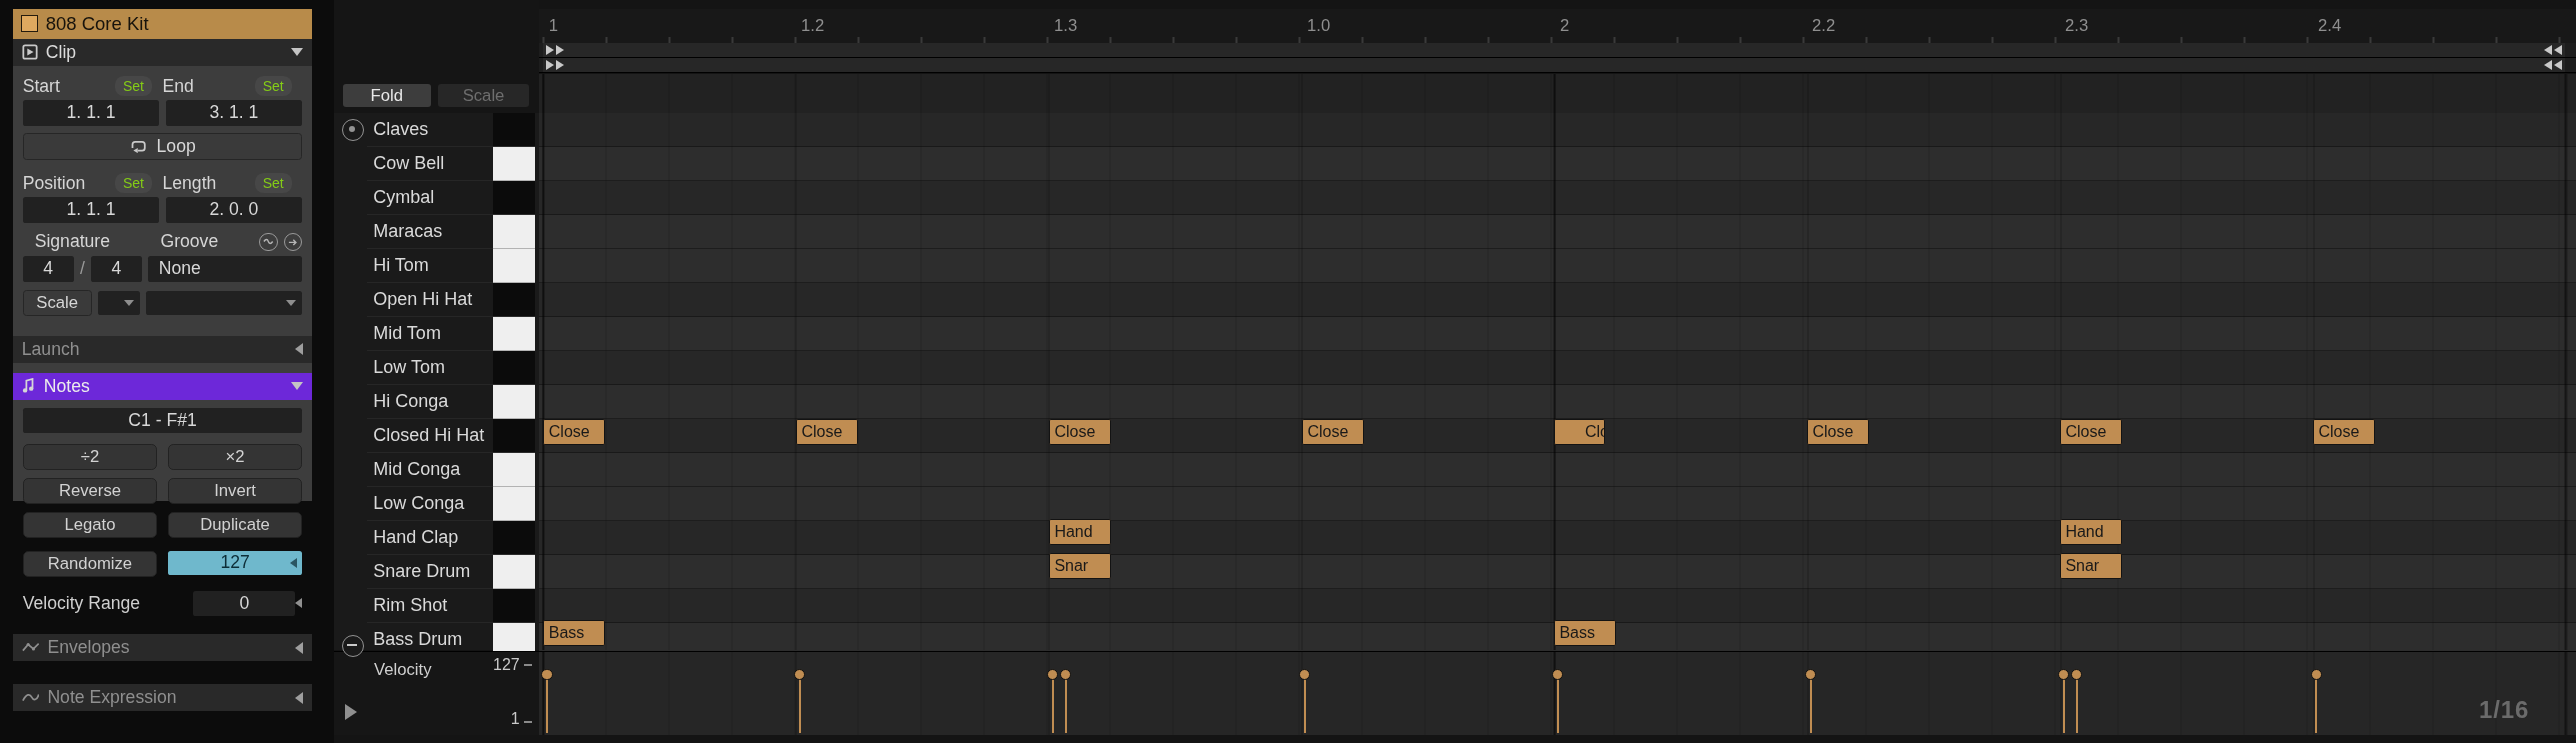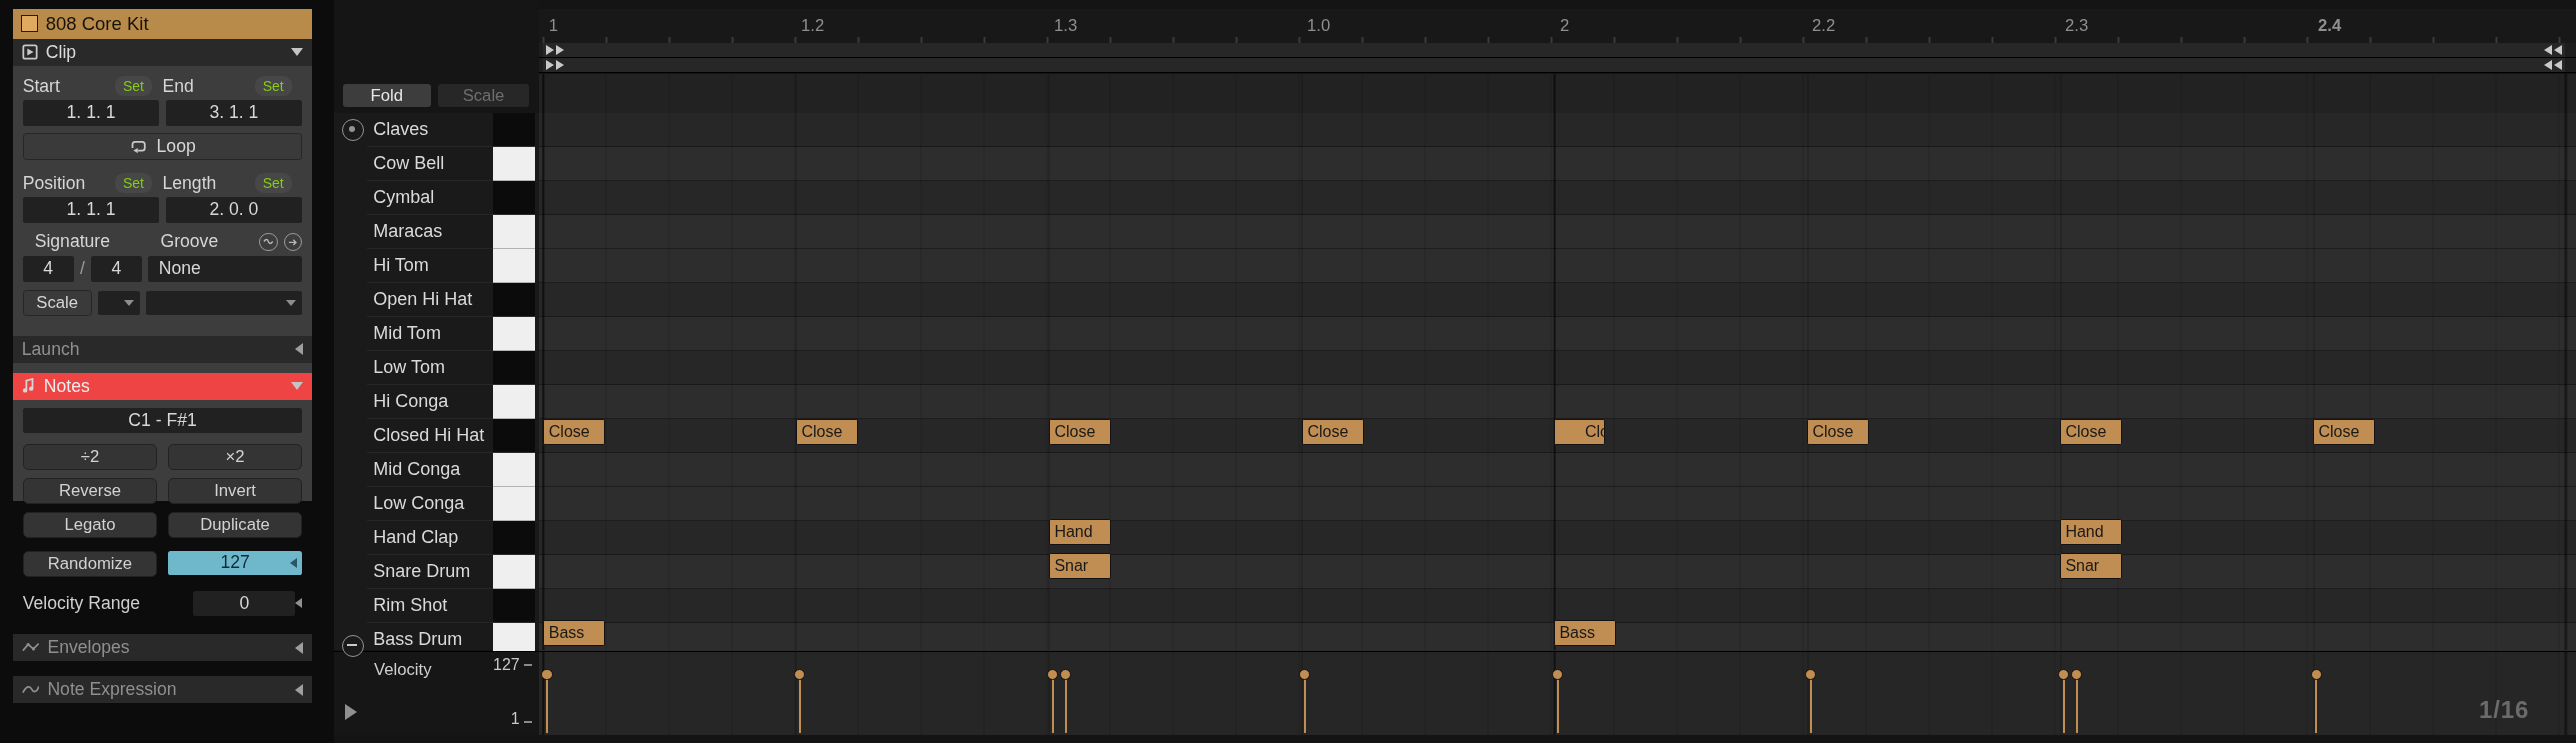--- a/index.html
+++ b/index.html
@@ -11,21 +11,21 @@
 
   
   #left-panel { position:absolute; left:13px; top:8.8px; width:299px; height:492px;
     background:#3d3d3d; color:#d6d6d6; font-size:17.6px; }
   .panel-title { height:30px; background:#b88b4a; display:flex; align-items:center; gap:8px;
     padding:0 8px; color:#17130c; font-size:18.5px; }
   .title-icon { width:16.7px; height:16.7px; box-sizing:border-box; border:1.8px solid #241b0d; background:#dfa95f; }
 
   .section-bar { height:27px; background:#292929; display:flex; align-items:center; gap:8px;
     padding:0 8.8px; font-size:17.6px; color:#dcdcdc; }
-  .section-bar.notes-bar { background:#ef4444; color:#ececec; }
+  .section-bar.notes-bar { background:#6d28d9; color:#ececec; }
   .section-bar.dim { color:#8f8f8f; }
   .spacer { margin-left:auto; }
   .tri-down { width:0; height:0; border-left:6.2px solid transparent; border-right:6.2px solid transparent;
     border-top:8px solid #c4c4c4; }
   .tri-left { width:0; height:0; border-top:6.2px solid transparent; border-bottom:6.2px solid transparent;
     border-right:8px solid #9e9e9e; }
 
   .pbody { padding:8px 9.7px 1.8px; }
   .lblrow { display:flex; align-items:center; height:24.6px; }
   .half { width:50%; display:flex; align-items:center; justify-content:space-between;
@@ -60,21 +60,21 @@
   .tealbox { position:relative; height:24px; background:#6fb8cc; border-radius:2.6px; color:#0d2e38;
     display:flex; align-items:center; justify-content:center; font-size:17.6px; }
   .tri-left-sm { position:absolute; right:5.3px; width:0; height:0; border-top:5.3px solid transparent;
     border-bottom:5.3px solid transparent; border-right:7px solid #2a5662; }
   .velrow { display:flex; align-items:center; margin-top:14px; }
   .velrow .vlbl { flex:1; color:#cfcfcf; }
   .velrow .valbox { flex:0 0 102px; }
   .tri-left-xs { width:0; height:0; border-top:5.3px solid transparent; border-bottom:5.3px solid transparent;
     border-right:7px solid #909090; }
   .env-bar { margin-top:16px; }
-  .nexp-bar { margin-top:15px; }
+  .nexp-bar { margin-top:23px; }
 
   
   #editor { position:absolute; left:334px; top:0; width:2242px; height:744px; background:#141414; }
   #corner { position:absolute; left:0; top:0; width:205px; height:113px; background:#151515; }
   .fold-btn,.scale-btn { position:absolute; top:84px; height:23px; border-radius:3px; display:flex;
     align-items:center; justify-content:center; font-size:16.7px; }
   .fold-btn { left:8.8px; width:88px; background:#3d3d3d; color:#e8e8e8; }
   .scale-btn { left:104px; width:91px; background:#272727; color:#6e6e6e; }
 
   #ruler { position:absolute; left:205px; top:8.8px; width:2037px; height:34px; background:#181818; }
@@ -308,21 +308,21 @@
   </div>
 
   <div id="ruler">
       <span class="ruler-num" style="left: 9.7px;">1</span>
       <span class="ruler-num" style="left: 262px;">1.2</span>
       <span class="ruler-num" style="left: 515px;">1.3</span>
       <span class="ruler-num" style="left: 768px;">1.0</span>
       <span class="ruler-num" style="left: 1021px;">2</span>
       <span class="ruler-num" style="left: 1273px;">2.2</span>
       <span class="ruler-num" style="left: 1526px;">2.3</span>
-      <span class="ruler-num" style="left: 1779px; font-weight: bold;">2.4</span>
+      <span class="ruler-num" style="left: 1779px;">2.4</span>
     </div>
 
   <div id="loop-strip">
     <div class="loop-row">
       <div class="loop-region"></div>
       <span class="tri-r p1"></span>
       <span class="tri-r p2"></span>
       <span class="tri-l p3"></span>
       <span class="tri-l p4"></span>
     </div>

